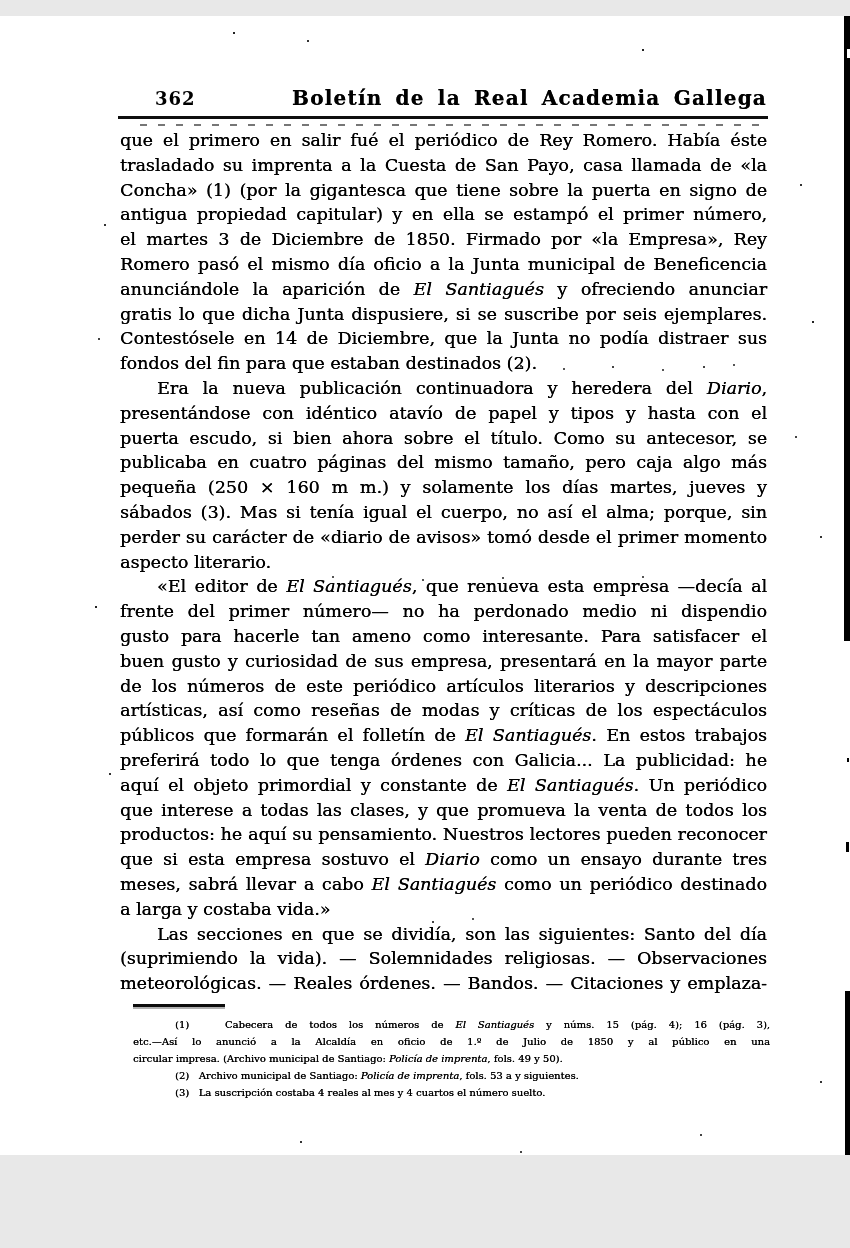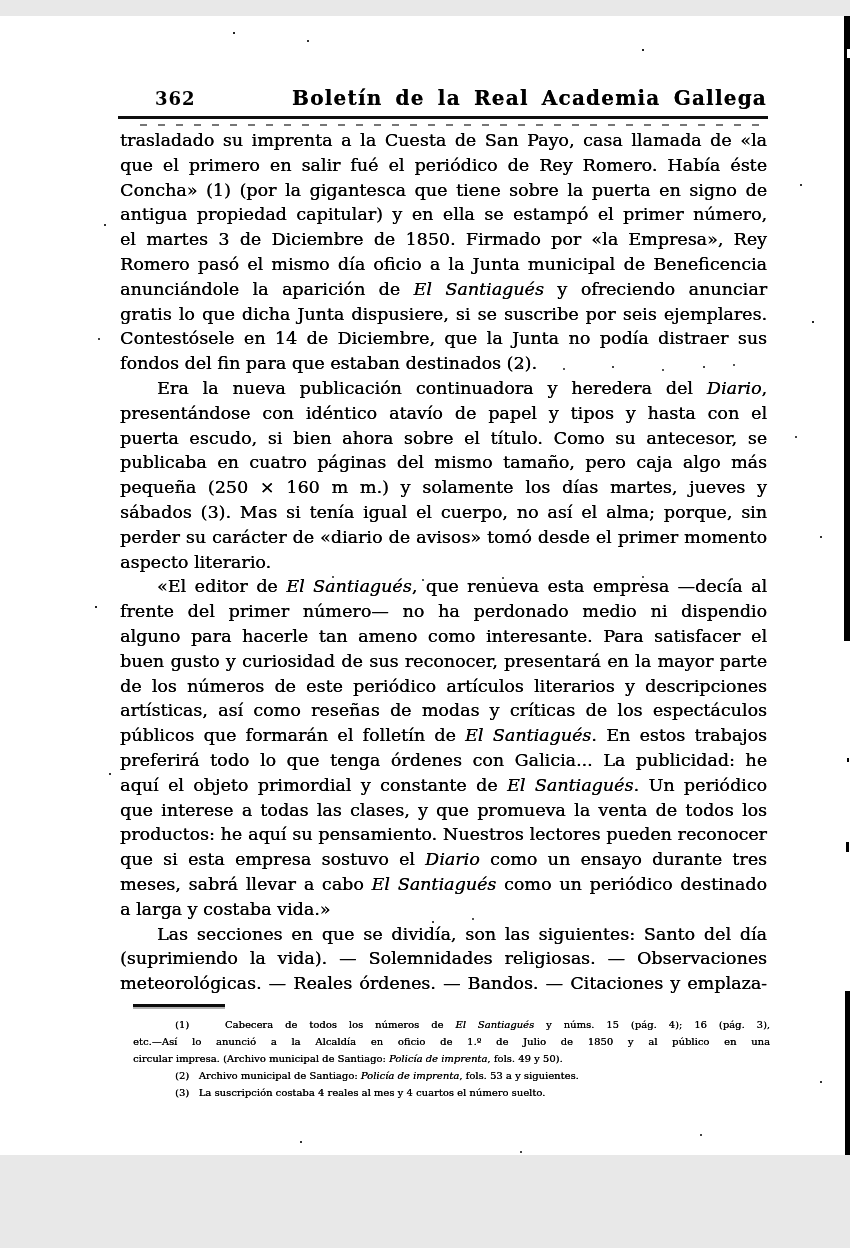--- a/index.html
+++ b/index.html
@@ -76,42 +76,42 @@
 <div id="page">
 
   <div id="running-head">
     <span id="page-number">362</span>
     <span id="head-title">Boletín de la Real Academia Gallega</span>
   </div>
   <div id="head-rule"></div>
   <div id="head-rule-broken"></div>
 
   <div id="body-text">
+      <div class="tline">que el primero en salir fué el periódico de Rey Romero. Había éste</div>
       <div class="tline">trasladado su imprenta a la Cuesta de San Payo, casa llamada de «la</div>
-      <div class="tline">que el primero en salir fué el periódico de Rey Romero. Había éste</div>
       <div class="tline">Concha» (1) (por la gigantesca que tiene sobre la puerta en signo de</div>
       <div class="tline">antigua propiedad capitular) y en ella se estampó el primer número,</div>
       <div class="tline">el martes 3 de Diciembre de 1850. Firmado por «la Empresa», Rey</div>
       <div class="tline">Romero pasó el mismo día oficio a la Junta municipal de Beneficencia</div>
       <div class="tline">anunciándole la aparición de <i>El Santiagués</i> y ofreciendo anunciar</div>
       <div class="tline">gratis lo que dicha Junta dispusiere, si se suscribe por seis ejemplares.</div>
       <div class="tline">Contestósele en 14 de Diciembre, que la Junta no podía distraer sus</div>
       <div class="tline flush">fondos del fin para que estaban destinados (2).</div>
       <div class="tline indent">Era la nueva publicación continuadora y heredera del <i>Diario</i>,</div>
       <div class="tline">presentándose con idéntico atavío de papel y tipos y hasta con el</div>
       <div class="tline">puerta escudo, si bien ahora sobre el título. Como su antecesor, se</div>
       <div class="tline">publicaba en cuatro páginas del mismo tamaño, pero caja algo más</div>
       <div class="tline">pequeña (250 × 160 m m.) y solamente los días martes, jueves y</div>
       <div class="tline">sábados (3). Mas si tenía igual el cuerpo, no así el alma; porque, sin</div>
       <div class="tline">perder su carácter de «diario de avisos» tomó desde el primer momento</div>
       <div class="tline flush">aspecto literario.</div>
       <div class="tline indent">«El editor de <i>El Santiagués</i>, que renueva esta empresa —decía al</div>
       <div class="tline">frente del primer número— no ha perdonado medio ni dispendio</div>
-      <div class="tline">alguno para hacerle tan ameno como interesante. Para satisfacer el</div>
-      <div class="tline">buen gusto y curiosidad de sus reconocer, presentará en la mayor parte</div>
+      <div class="tline">gusto para hacerle tan ameno como interesante. Para satisfacer el</div>
+      <div class="tline">buen gusto y curiosidad de sus empresa, presentará en la mayor parte</div>
       <div class="tline">de los números de este periódico artículos literarios y descripciones</div>
       <div class="tline">artísticas, así como reseñas de modas y críticas de los espectáculos</div>
       <div class="tline">públicos que formarán el folletín de <i>El Santiagués</i>. En estos trabajos</div>
       <div class="tline">preferirá todo lo que tenga órdenes con Galicia... La publicidad: he</div>
       <div class="tline">aquí el objeto primordial y constante de <i>El Santiagués</i>. Un periódico</div>
       <div class="tline">que interese a todas las clases, y que promueva la venta de todos los</div>
       <div class="tline">productos: he aquí su pensamiento. Nuestros lectores pueden reconocer</div>
       <div class="tline">que si esta empresa sostuvo el <i>Diario</i> como un ensayo durante tres</div>
       <div class="tline">meses, sabrá llevar a cabo <i>El Santiagués</i> como un periódico destinado</div>
       <div class="tline flush">a larga y costaba vida.»</div>

